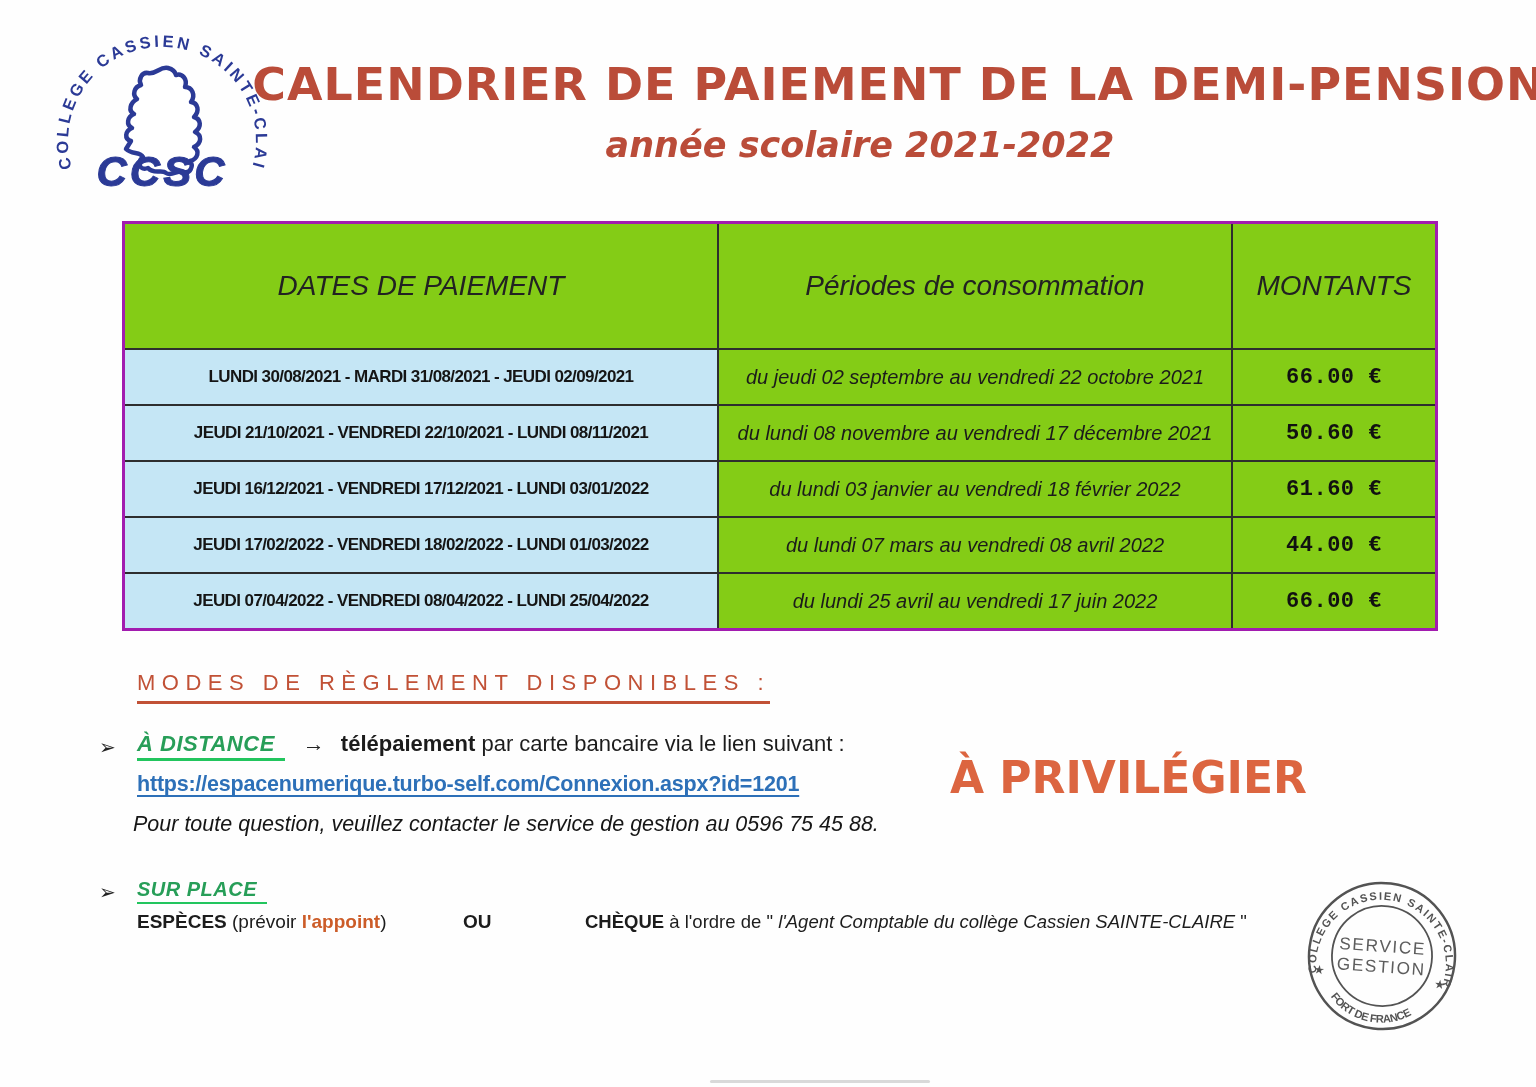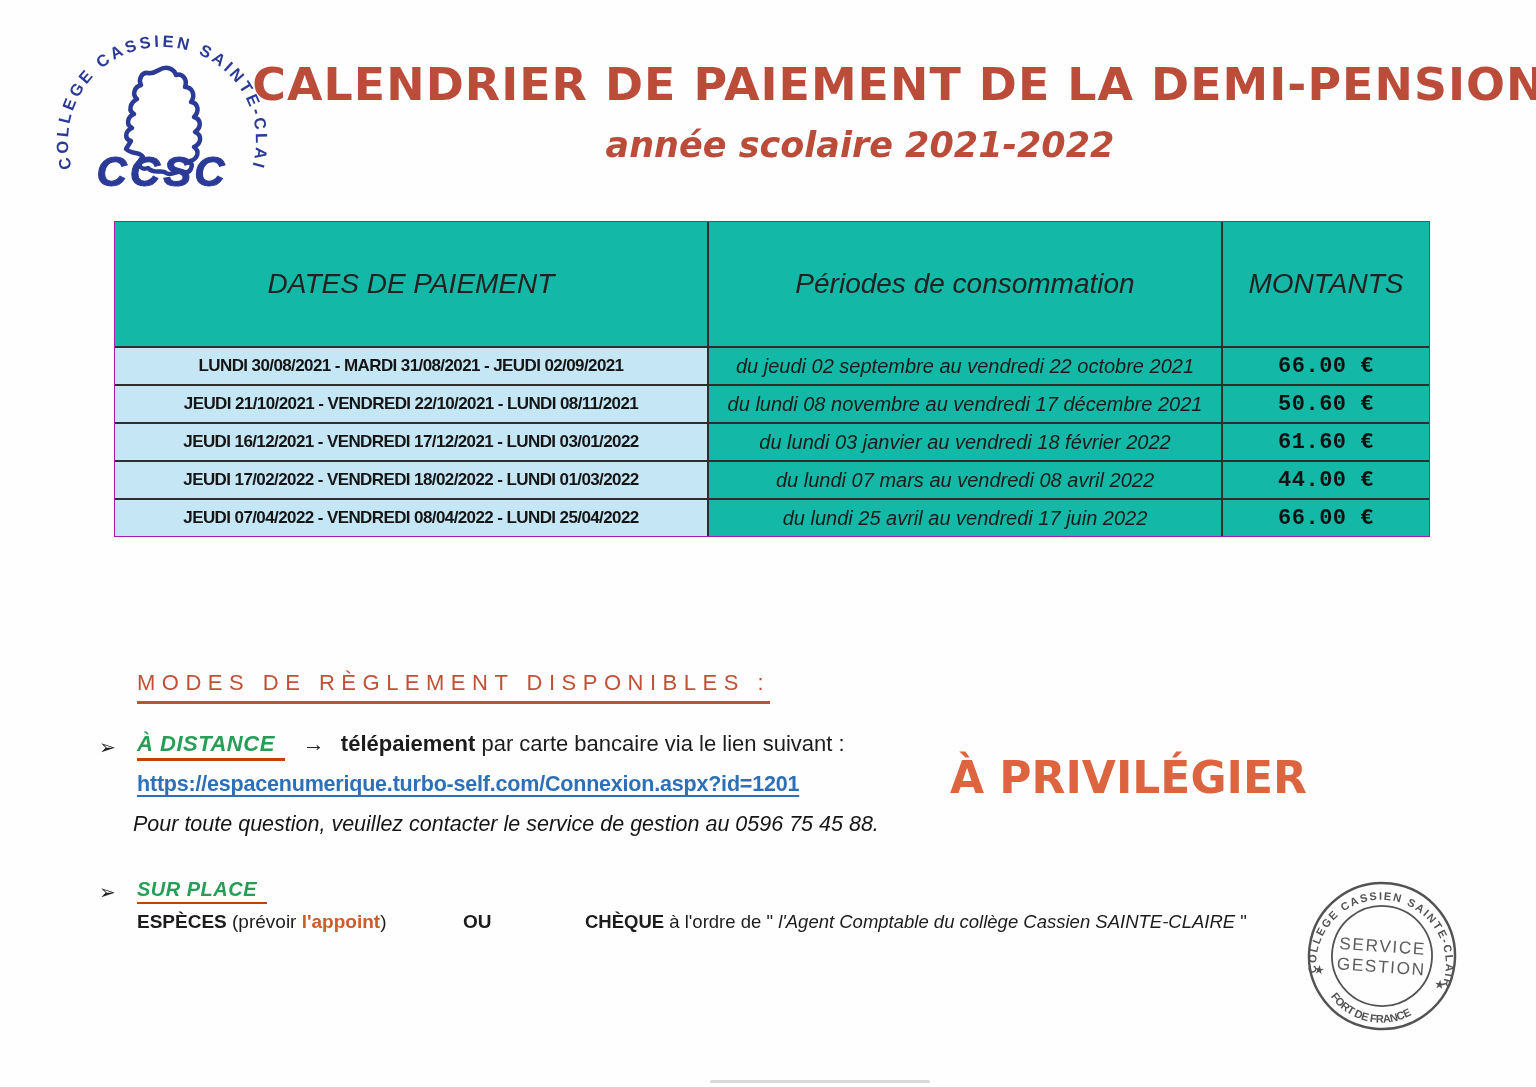--- a/index.html
+++ b/index.html
@@ -9,39 +9,39 @@
 
   
   .logo { position:absolute; left:46px; top:18px; width:245px; height:205px; }
 
   
   .title-wrap { position:absolute; left:265px; top:58px; width:1190px; text-align:center; color:#ba4c39; }
   .doc-title { font-family:"DejaVu Sans", sans-serif; font-size:45px; font-weight:bold; letter-spacing:1px; display:inline-block; transform:scaleX(1.02); white-space:nowrap; }
   .doc-subtitle { font-family:"DejaVu Sans", sans-serif; font-size:35px; font-style:italic; font-weight:bold; margin-top:14px; letter-spacing:0px; }
 
   
-  .pay-table { position:absolute; left:114px; top:221px; width:1316px; border:1px solid #a21caf; background:#14b8a6; }
+  .pay-table { position:absolute; left:122px; top:221px; width:1316px; border:3px solid #a21caf; background:#84cc16; }
   .trow { display:grid; grid-template-columns:592px 514px 1fr; }
   .trow + .trow { border-top:2px solid #2e2e2e; }
   .cell { display:flex; align-items:center; justify-content:center; text-align:center; }
   .cell + .cell { border-left:2px solid #2e2e2e; }
   .thead { height:124px; }
   .thead .cell { font-size:28px; font-style:italic; color:#222; }
-  .tdata { height:38px; }
+  .tdata { height:56px; }
   .c-dates { background:#c5e6f5; font-weight:bold; font-size:17px; letter-spacing:-0.6px; color:#151515; }
   .c-per { font-style:italic; font-size:20px; color:#1b1b1b; }
   .c-mont { font-weight:bold; font-size:22px; color:#111; letter-spacing:0.5px;font-family:Liberation Mono, monospace; }
 
   
   .modes-heading { position:absolute; left:137px; top:670px; color:#c15136; font-weight:normal; font-size:22px; letter-spacing:6.5px; border-bottom:3px solid #c15136; padding-bottom:5px; white-space:nowrap; }
   .bullet { position:absolute; left:99px; font-size:20px; color:#222; }
   .b1 { top:735px; }
   .b2 { top:880px; }
   .distance-line { position:absolute; left:137px; top:731px; font-size:22px; white-space:nowrap; }
-  .green-label { color:#279e58; font-weight:bold; font-style:italic; border-bottom:3px solid #c2410c; padding:0 10px 2px 0; letter-spacing:0.5px; }
+  .green-label { color:#279e58; font-weight:bold; font-style:italic; border-bottom:3px solid #22c55e; padding:0 10px 2px 0; letter-spacing:0.5px; }
   .arrow { margin:0 16px 0 18px; color:#222; }
   .bold-black { font-weight:bold; }
   .url-link { position:absolute; left:137px; top:772px; font-size:21.5px; font-weight:bold; color:#2d70b8; text-decoration:underline; text-decoration-thickness:2px; text-underline-offset:4px; letter-spacing:-0.2px; }
   .contact-line { position:absolute; left:133px; top:812px; font-size:21.5px; font-style:italic; color:#161616; }
   .privilegier { position:absolute; left:950px; top:752px; font-family:"DejaVu Sans", sans-serif; font-size:44px; font-weight:bold; color:#dc6540; letter-spacing:0px; }
 
   .surplace-line { position:absolute; left:137px; top:878px; font-size:20px; }
   .surplace-line .green-label { border-bottom-width:2px; font-size:20px; }
   .onsite-line { position:absolute; left:137px; top:911px; width:1300px; height:32px; font-size:19px; }
   .cash-group { position:absolute; left:0; white-space:nowrap; }

